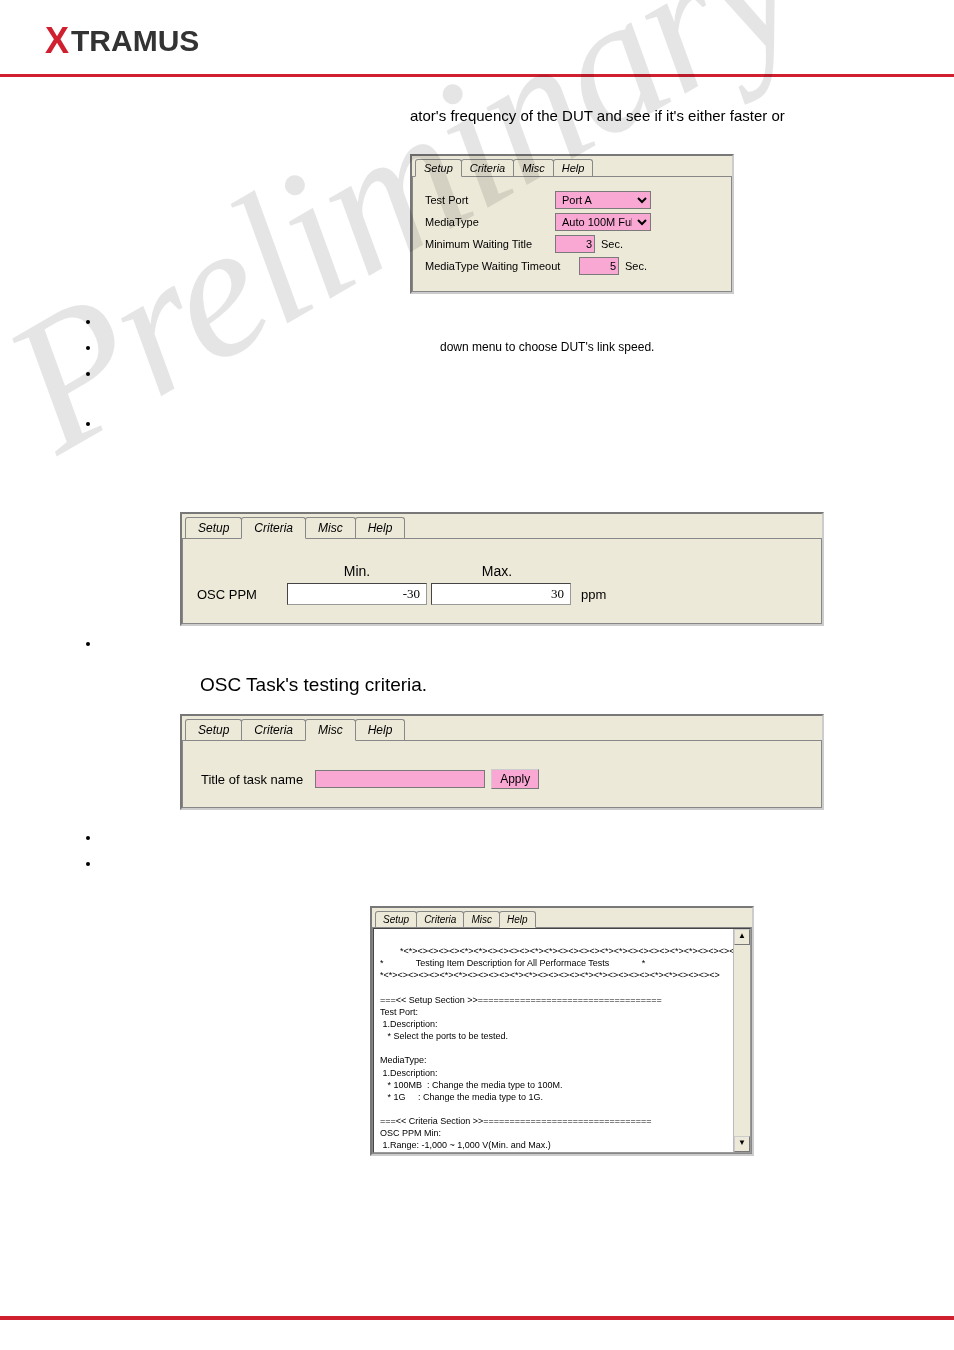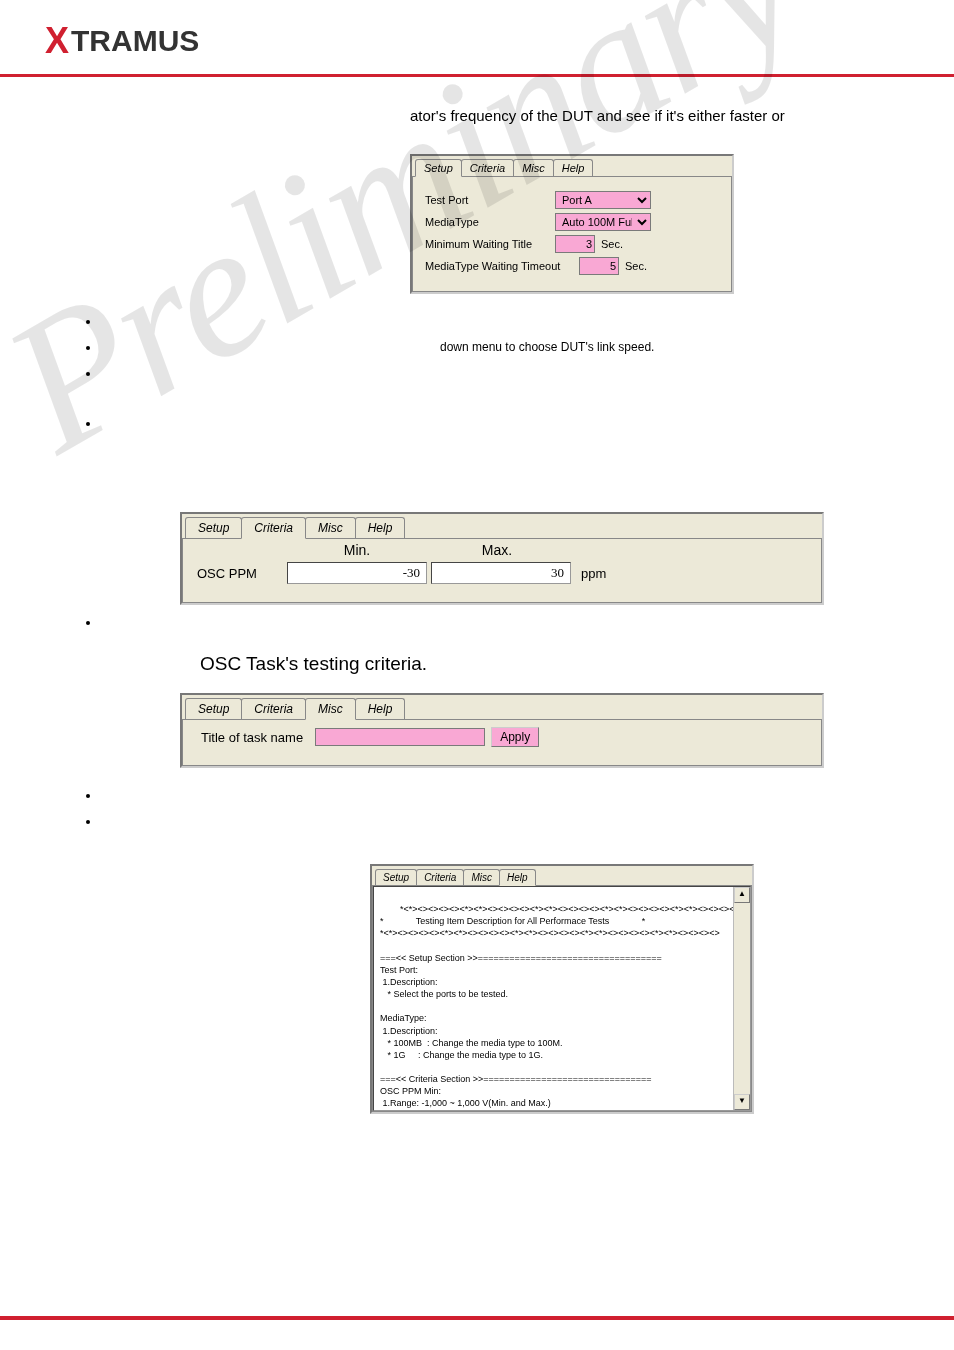--- a/index.html
+++ b/index.html
@@ -57,21 +57,21 @@
   .suffix { margin-left: 6px; }
   
   .panel1 { width: 320px; margin: 30px auto 0 340px; }
   
   .bullets { margin: 20px 0 0 0; padding: 0; list-style: disc; }
   .bullets li { margin: 6px 0 6px 30px; font-size: 12px; height: 20px; }
   .mt { margin-left: 340px; display:inline; }
   
   .panel2 { width: 640px; margin: 10px 0 0 110px; font-size: 14px; }
   .panel2 .tab, .panel3 .tab { font-size: 12px; padding: 3px 12px; }
-  .panel2 .tabbody, .panel3 .tabbody { padding: 3px 14px 14px; }
+  .panel2 .tabbody, .panel3 .tabbody { padding: 24px 14px 14px; }
   .panel2 .row { font-size: 13px; }
   .crit-lbl { width: 90px; }
   .crit-hdr { display:flex; margin-left: 90px; }
   .crit-hdr div { width: 140px; text-align: center; }
   .crit-val { width: 140px; text-align: right; border: 1px inset #999; background:#fff; padding: 2px 6px; box-sizing:border-box; margin-right: 4px; font-family: Liberation Serif, serif; }
   
   .panel3 { width: 640px; margin: 18px 0 0 110px; font-size: 13px; }
   .titlelbl { margin: 0 12px 0 4px; }
   .title-input { width: 170px; height: 20px; border: 1px inset #999; background:#fff; }
   .apply-btn { border: 1px outset #ccc; background:#f9a8d4; padding: 2px 8px; font-size: 12px; margin-left: 6px; }

